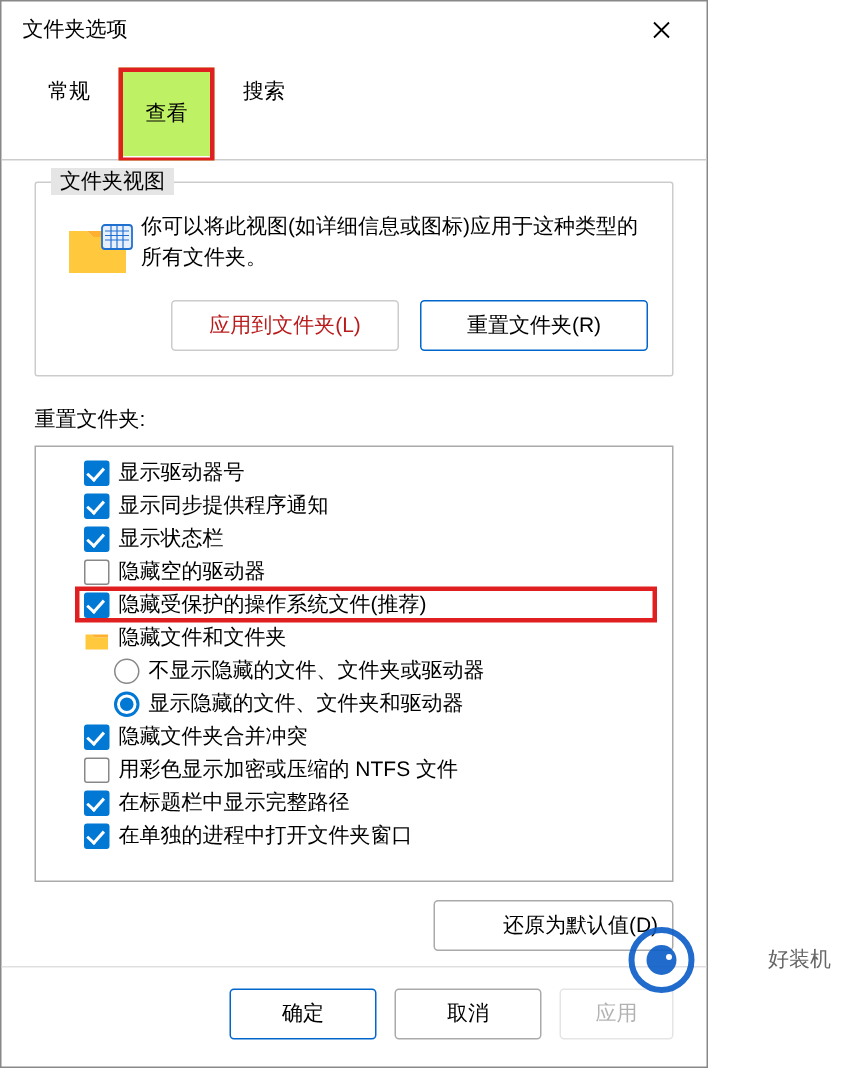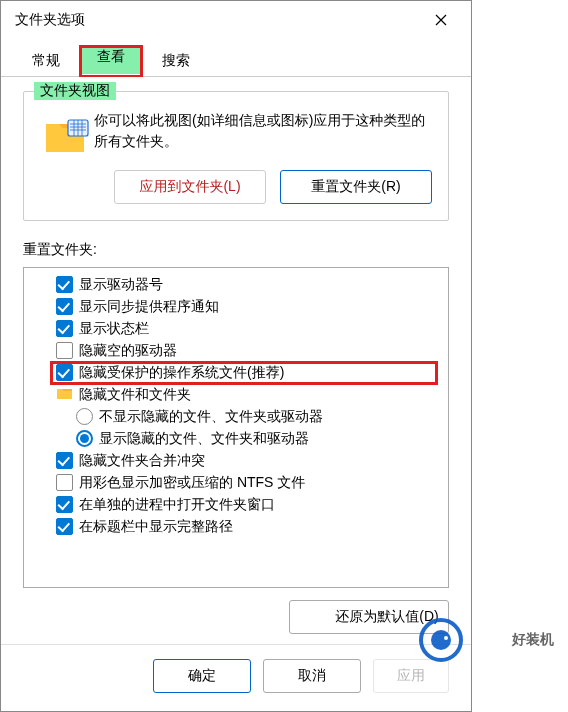--- a/index.html
+++ b/index.html
@@ -6,43 +6,43 @@
     body { width: 568px; height: 712px; background: #fff; position: relative; overflow: hidden; }
     
     .window { width: 472px; height: 712px; border: 1px solid #888; background: #fff; display: flex; flex-direction: column; }
     
     .titlebar { height: 38px; display: flex; align-items: center; padding: 0 8px 0 14px; }
     .titlebar-title { font-size: 14px; flex: 1; }
     .close-btn { width: 44px; height: 32px; display: flex; align-items: center; justify-content: center; font-size: 15px; cursor: pointer; }
     
     .tabs { display: flex; padding: 6px 12px 0 12px; border-bottom: 1px solid #ccc; position: relative; }
     .tab { padding: 6px 18px; font-size: 14px; border: 1px solid transparent; border-bottom: none; cursor: pointer; position: relative; }
-    .tab.highlight { border: 3px solid #E02020; padding: 0 15px; background:#86efac; margin-bottom:-1px; }
+    .tab.highlight { border: 3px solid #E02020; padding: 19px 15px; background:#bef264; margin-bottom:-1px; }
     .tab.highlight::after { content:""; position:absolute; bottom:-1px; left:0; right:0; height:1px; background:#fff;}
     
     .content { flex: 1; padding: 14px 22px 10px 22px; display: flex; flex-direction: column; overflow: hidden; }
     
     .groupbox { border: 1px solid #ccc; border-radius: 2px; padding: 18px 14px 16px 14px; position: relative; margin-bottom: 20px; }
-    .groupbox-label { position: absolute; top: -10px; left: 10px; background: #86efac; padding: 0 6px; font-size: 14px; }
+    .groupbox-label { position: absolute; top: -10px; left: 10px; background: #e5e5e5; padding: 0 6px; font-size: 14px; }
     .groupbox-inner { display: flex; gap: 2px; align-items: flex-start; }
     .folder-icon { width: 48px; height: 42px; flex-shrink: 0; margin-left: 6px; margin-top: 4px; }
     .groupbox-text { font-size: 14px; line-height: 1.5; flex: 1; }
     .groupbox-buttons { display: flex; gap: 14px; justify-content: flex-end; margin-top: 18px; padding-right: 2px; }
     .btn { min-width: 152px; height: 34px; border: 1px solid #aaa; background: #fff; font-size: 14px; cursor: pointer; border-radius: 3px; }
     .btn.disabled { color: #b91c1c; border-color: #ccc; }
     .btn.accent { border-color: #0066cc; }
     
     .adv-label { font-size: 14px; margin-bottom: 8px; }
     .tree { border: 1px solid #aaa; flex: 1; overflow-y: auto; padding: 6px 4px; position: relative; }
     .tree::-webkit-scrollbar { width: 16px; }
     .tree::-webkit-scrollbar-track { background: #f0f0f0; }
     .tree::-webkit-scrollbar-thumb { background: #c0c0c0; border-radius: 2px; }
     .tree::-webkit-scrollbar-button { height: 16px; background: #f0f0f0; }
     
-    .tree-item { display: flex; align-items: flex-start; padding: 2px 0 2px 8px; font-size: 14px; gap: 6px; }
+    .tree-item { display: flex; align-items: flex-end; padding: 2px 0 2px 8px; font-size: 14px; gap: 6px; }
     .tree-item.indent1 { padding-left: 28px; }
     .tree-item.indent2 { padding-left: 48px; }
     .tree-item.highlight { position: relative; }
     .tree-item.highlight::before { content:""; position:absolute; left:22px; right:6px; top:-1px; bottom:-1px; border:3px solid #E02020; pointer-events:none; }
     
     .chk { width: 17px; height: 17px; border: 1px solid #888; border-radius: 2px; display: flex; align-items: center; justify-content: center; flex-shrink: 0; }
     .chk.checked { background: #0078D4; border-color: #0078D4; }
     .chk.checked::after { content: ""; width: 9px; height: 5px; border-left: 2px solid #fff; border-bottom: 2px solid #fff; transform: rotate(-48deg) translate(0px,-1px); }
     
     .radio { width: 17px; height: 17px; border: 1px solid #888; border-radius: 50%; display: flex; align-items: center; justify-content: center; flex-shrink: 0; }
@@ -55,21 +55,21 @@
     .restore-row .btn { min-width: 160px; padding-left: 36px; }
     
     .footer { border-top: 1px solid #e0e0e0; padding: 14px 22px 18px; display: flex; justify-content: flex-end; gap: 12px; align-items: center; }
     .footer .btn { min-width: 98px; }
     .footer .btn.primary { border-color: #0066cc; }
     
     .watermark { position: absolute; right: 14px; bottom: 50px; display:flex; align-items:center; gap:4px; opacity:0.9; pointer-events:none; }
     .watermark-circle { width:44px; height:44px; border-radius:50%; border:4px solid #0a5cc8; display:flex; align-items:center; justify-content:center; }
     .watermark-inner { width:20px; height:20px; border-radius:50%; background:#0a5cc8; position:relative; }
     .watermark-inner::after{ content:""; position:absolute; right:3px; top:6px; width:4px; height:4px; background:#fff; border-radius:50%;}
-    .watermark-text { font-size:14px; color:#555; font-weight:700;margin-left:45px; }
+    .watermark-text { font-size:14px; color:#555; font-weight:400;margin-left:45px; }
     .watermark-blur { filter: blur(0.4px); }
   </style>
 </head>
 <body>
 
 <div class="window">
   <div class="titlebar">
     <div class="titlebar-title">文件夹选项</div>
     <div class="close-btn">
       <svg width="12" height="12" viewBox="0 0 12 12">
@@ -151,25 +151,25 @@
         <div class="tree-item indent1">
           <span class="chk checked"></span>
           <span>隐藏文件夹合并冲突</span>
         </div>
         <div class="tree-item indent1">
           <span class="chk "></span>
           <span>用彩色显示加密或压缩的 NTFS 文件</span>
         </div>
         <div class="tree-item indent1">
           <span class="chk checked"></span>
-          <span>在单独的进程中打开文件夹窗口</span>
+          <span>在标题栏中显示完整路径</span>
         </div>
         <div class="tree-item indent1">
           <span class="chk checked"></span>
-          <span>在标题栏中显示完整路径</span>
+          <span>在单独的进程中打开文件夹窗口</span>
         </div>
       </div>
 
     <div class="restore-row">
       <button class="btn">还原为默认值(D)</button>
     </div>
 
   </div>
 
   <div class="footer">

